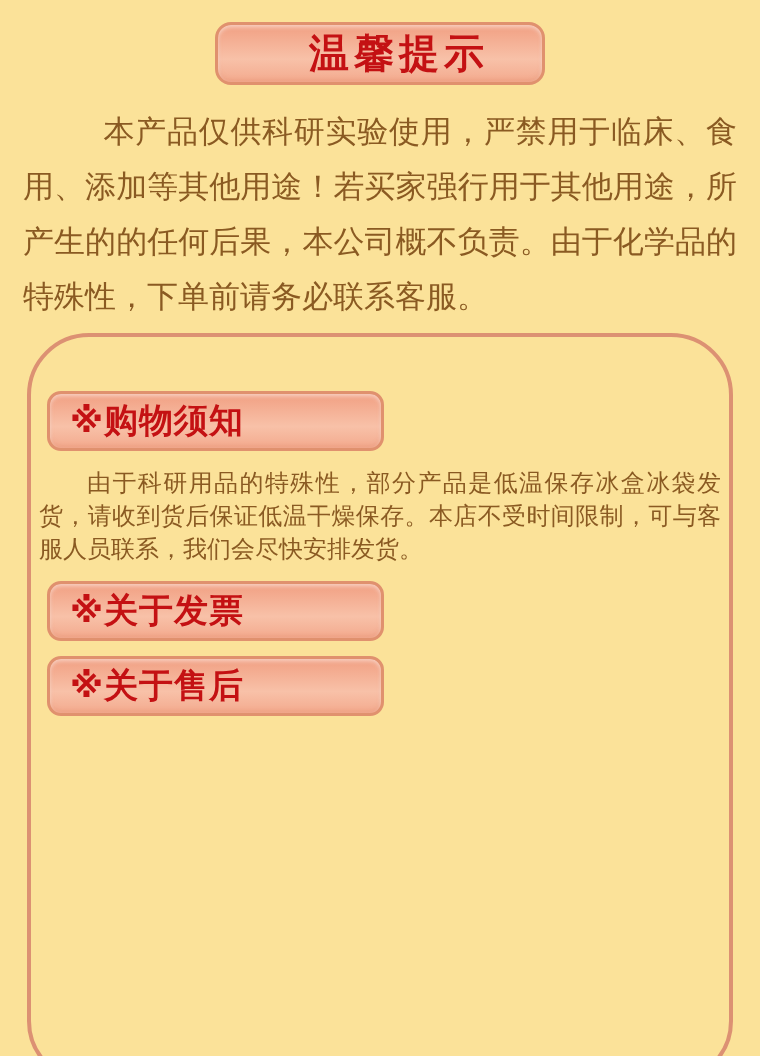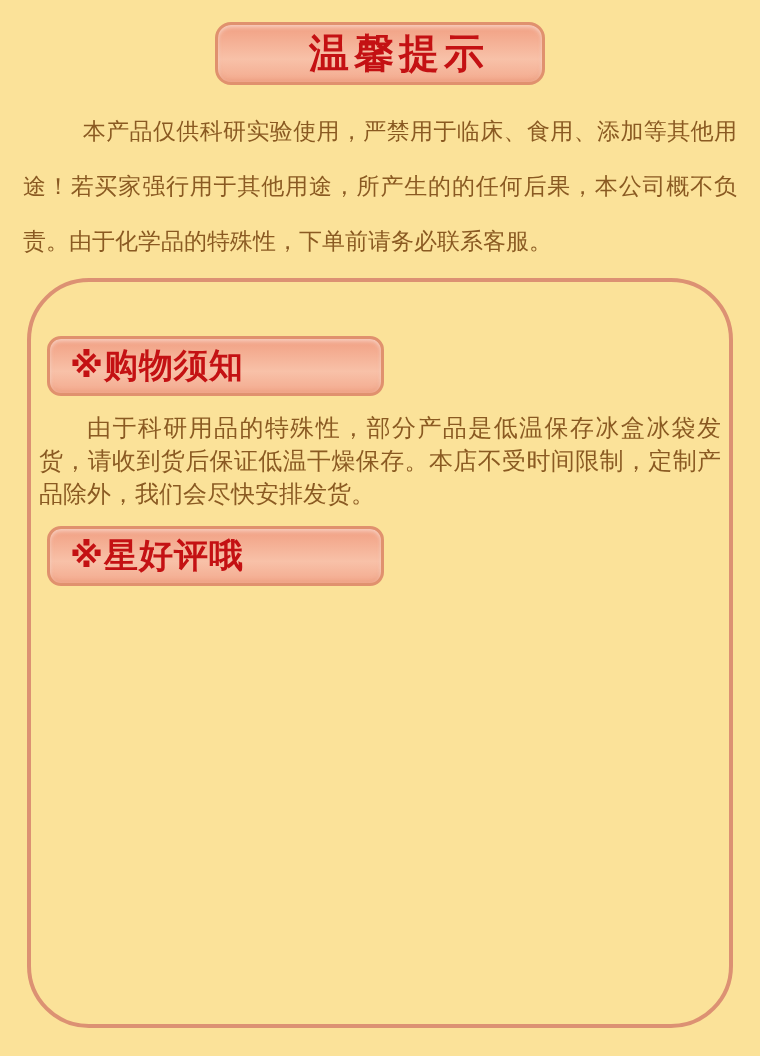--- a/index.html
+++ b/index.html
@@ -30,21 +30,21 @@
     width:330px;height:63px;
     margin:22px auto 0;
     border-radius:16px;
     display:flex;align-items:center;justify-content:center;
   }
   .title-badge .t{
     font-size:40px;font-weight:bold;color:var(--red_text);letter-spacing:5px;
   }
   .intro{
     width:714px;margin:19px auto 0;
-    font-size:23px;line-height:55px;
+    font-size:31px;line-height:55px;
     color:var(--brown_text);
     text-indent:2.6em;text-align:justify;
   }
   .panel{
     box-sizing:border-box;
     width:706px;height:750px;
     margin:9px auto 0;
     border:4px solid var(--panel_border);
     border-radius:62px;
     padding:54px 6px 0 6px;
@@ -76,28 +76,31 @@
   </div>
 
   <p class="intro">本产品仅供科研实验使用，严禁用于临床、食用、添加等其他用途！若买家强行用于其他用途，所产生的的任何后果，本公司概不负责。由于化学品的特殊性，下单前请务必联系客服。</p>
 
   <div class="panel">
 
     <div>
       <div class="badge section-badge">
         <span class="h">※购物须知</span>
       </div>
-      <p class="section-body">由于科研用品的特殊性，部分产品是低温保存冰盒冰袋发货，请收到货后保证低温干燥保存。本店不受时间限制，定制产品除外，我们会尽快安排发货。</p>
+      <p class="section-body">由于科研用品的特殊性，部分产品是低温保存冰盒冰袋发货，请收到货后保证低温干燥保存。本店不受时间限制，可与客服人员联系，我们会尽快安排发货。</p>
     </div>
 
     <div>
+      <div class="badge section-badge">
+        <span class="h">※关于发票</span>
+      </div>
     </div>
 
 
     <div>
       <div class="badge section-badge">
-        <span class="h">※星好评哦</span>
+        <span class="h">※关于售后</span>
       </div>
     </div>
 
   </div>
 
 </div>
 
 </body></html>

